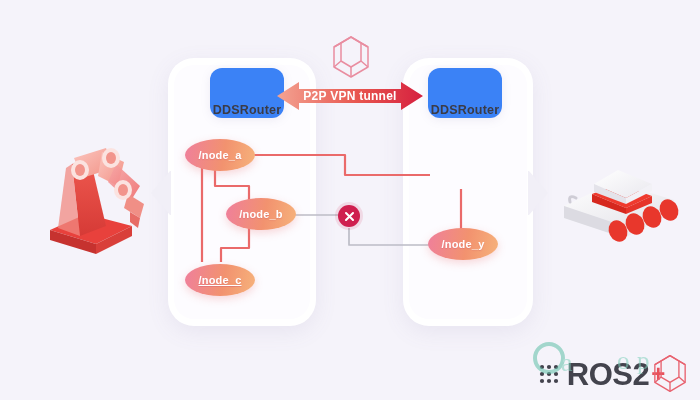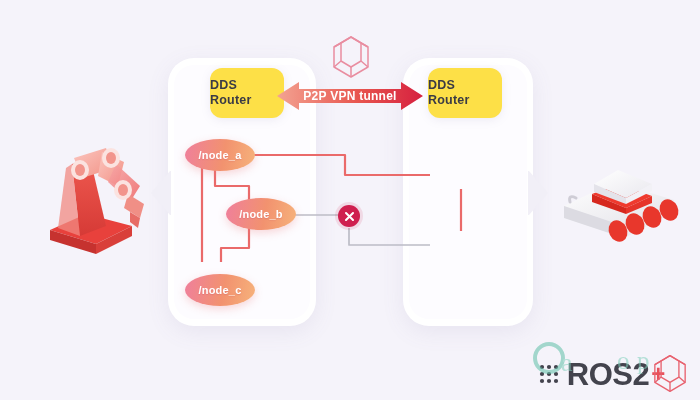--- a/index.html
+++ b/index.html
@@ -30,25 +30,25 @@
 
   
   .chevron{position:absolute;width:22px;height:46px;}
   .chevron svg{display:block;}
   .chev-left{left:150px;top:170px;}
   .chev-right{left:527px;top:170px;}
 
   
   .router{
     position:absolute;
-    background:#fde047;
+    background:#3b82f6;
     border-radius:12px;
     box-shadow:0 2px 10px rgba(130,120,170,.13);
-    display:flex;flex-direction:column;
-    align-items:flex-start;justify-content:center;
+    display:flex;
+    align-items:flex-end;justify-content:center;
     color:#3b3b45;
     font-weight:bold;
     font-size:12.5px;
     line-height:1.22;
     letter-spacing:.2px;
     text-align:center;
   }
   .router-left{left:210px;top:68px;width:74px;height:50px;}
   .router-right{left:428px;top:68px;width:74px;height:50px;}
 
@@ -76,21 +76,21 @@
     color:#ffffff;
     font-size:11px;
     font-weight:bold;
     letter-spacing:.2px;
     background:linear-gradient(100deg,#ef7f9c 0%,#f2926f 55%,#f6b27b 100%);
     box-shadow:0 3px 9px rgba(235,130,130,.30);
     text-shadow:0 1px 1px rgba(200,90,110,.35);
   }
   .node-a{left:185px;top:139px;width:70px;height:32px;}
   .node-b{left:226px;top:198px;width:70px;height:32px;}
-  .node-c{left:185px;top:274px;width:70px;height:32px;}
+  .node-c{left:185px;top:264px;width:70px;height:32px;text-decoration:underline;}
   .node-x{left:428px;top:159px;width:70px;height:32px;}
   .node-y{left:428px;top:228px;width:70px;height:32px;}
 
   
   .block-badge{
     position:absolute;left:338px;top:205px;width:22px;height:22px;
     border-radius:50%;
     background:#cf1f4f;
     box-shadow:0 0 0 3px rgba(207,31,79,.12);
     display:flex;align-items:center;justify-content:center;
@@ -189,20 +189,23 @@
   <div class="vpn-label">P2P VPN tunnel</div>
 
   <div class="node node-a">
     <span>/node_a</span>
   </div>
   <div class="node node-b">
     <span>/node_b</span>
   </div>
   <div class="node node-c">
     <span>/node_c</span>
+  </div>
+  <div class="node node-y">
+    <span>/node_y</span>
   </div>
 
   <div class="block-badge">
     <svg width="11" height="11" viewBox="0 0 11 11">
       <path d="M2 2 L9 9 M9 2 L2 9" stroke="#ffffff" stroke-width="2.1" stroke-linecap="round"></path>
     </svg>
   </div>
 
   <div class="robot-arm">
     <svg width="122" height="122" viewBox="0 0 122 122">

